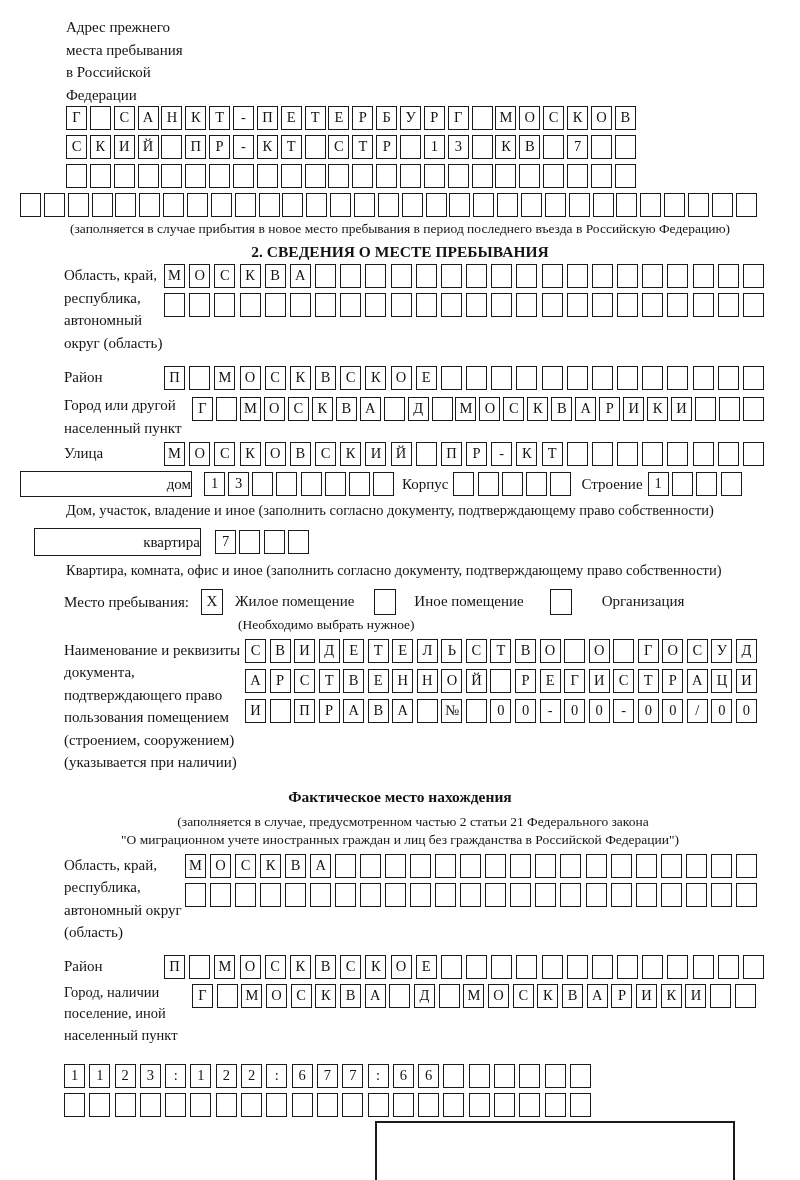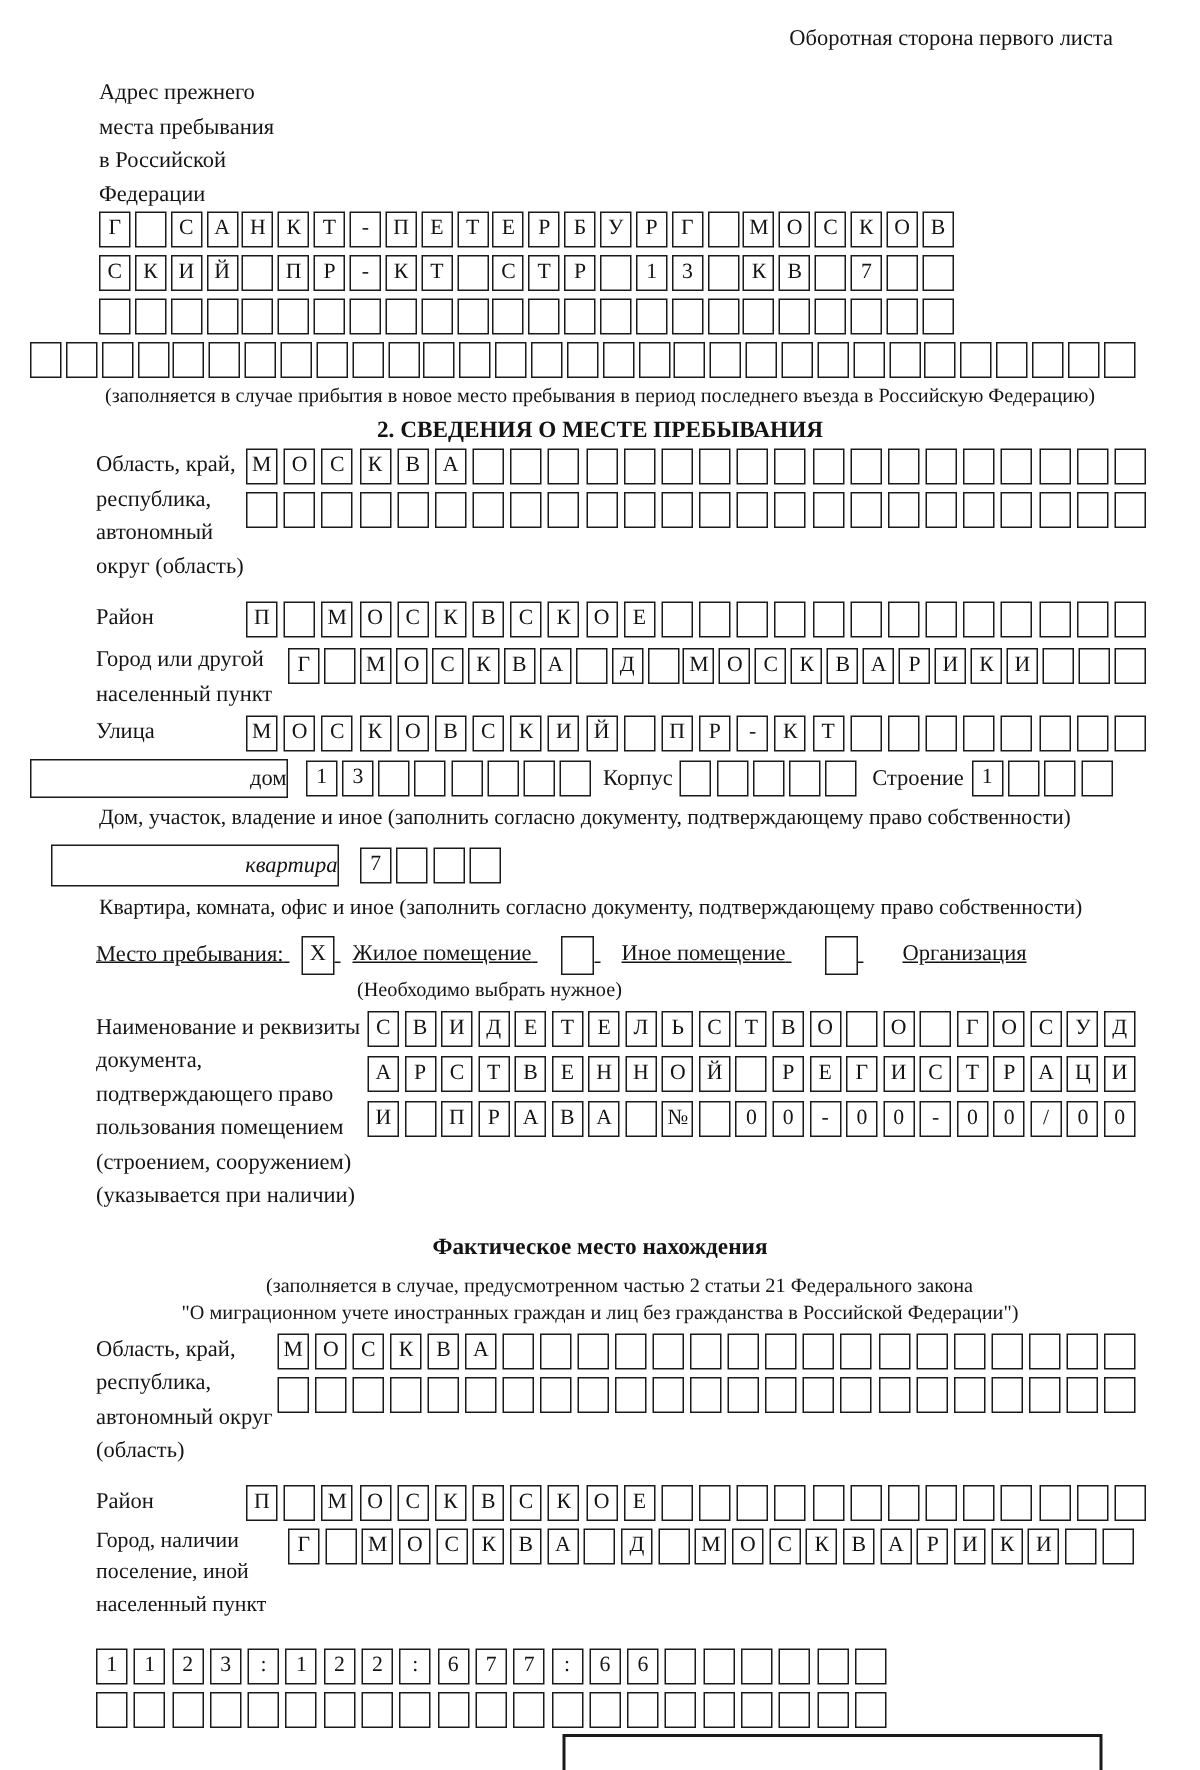--- a/index.html
+++ b/index.html
@@ -25,21 +25,20 @@
     text-align:center;font-size:15px;line-height:23px;vertical-align:middle;
   }
   .opt-label{font-size:15px;vertical-align:middle;}
   .stamp-box{border:2px solid #1a1a1a;box-sizing:border-box;}
 </style>
 </head>
 <body>
 
 <div class="page">
 
-  <div class="hdr-note">Оборотная сторона первого листа</div>
 
   <div class="flexrow" style="padding-left:66px;margin-top:16px;flex-direction:column;">
     <div class="lbl" style="width:121px;">Адрес прежнего места пребывания в Российской Федерации</div>
     <div style="width:570px;">
       <div class="cells">
           <div class="cell">Г</div>
           <div class="cell"></div>
           <div class="cell">С</div>
           <div class="cell">А</div>
           <div class="cell">Н</div>
@@ -326,31 +325,31 @@
     <div class="cells" style="width:94px;margin-left:5px;">
         <div class="cell">1</div>
         <div class="cell"></div>
         <div class="cell"></div>
         <div class="cell"></div>
       </div>
   </div>
   <div class="lbl" style="padding-left:66px;margin-top:3px;font-size:14.5px;">Дом, участок, владение и иное (заполнить согласно документу, подтверждающему право собственности)</div>
 
   <div class="flexrow" style="padding-left:34px;margin-top:6px;align-items:center;">
-    <div class="longbox" style="width:192px;height:28px;line-height:26px;font-style:italic;">квартира</div>
+    <div class="longbox" style="width:167px;height:28px;line-height:26px;">квартира</div>
     <div class="cells" style="width:94px;margin-left:14px;">
         <div class="cell">7</div>
         <div class="cell"></div>
         <div class="cell"></div>
         <div class="cell"></div>
       </div>
   </div>
   <div class="lbl" style="padding-left:66px;margin-top:4px;font-size:14.5px;">Квартира, комната, офис и иное (заполнить согласно документу, подтверждающему право собственности)</div>
 
-  <div style="padding-left:64px;margin-top:7px;text-decoration:underline;">
+  <div style="padding-left:64px;margin-top:7px;">
     <span class="opt-label">Место пребывания:</span>
     <span class="chk" style="margin-left:8px;">X</span>
     <span class="opt-label" style="margin-left:8px;">Жилое помещение</span>
     <span class="chk" style="margin-left:16px;"></span>
     <span class="opt-label" style="margin-left:14px;">Иное помещение</span>
     <span class="chk" style="margin-left:22px;"></span>
     <span class="opt-label" style="margin-left:26px;">Организация</span>
   </div>
   <div style="margin-left:238px;margin-top:2px;font-size:13.5px;">(Необходимо выбрать нужное)</div>
 

